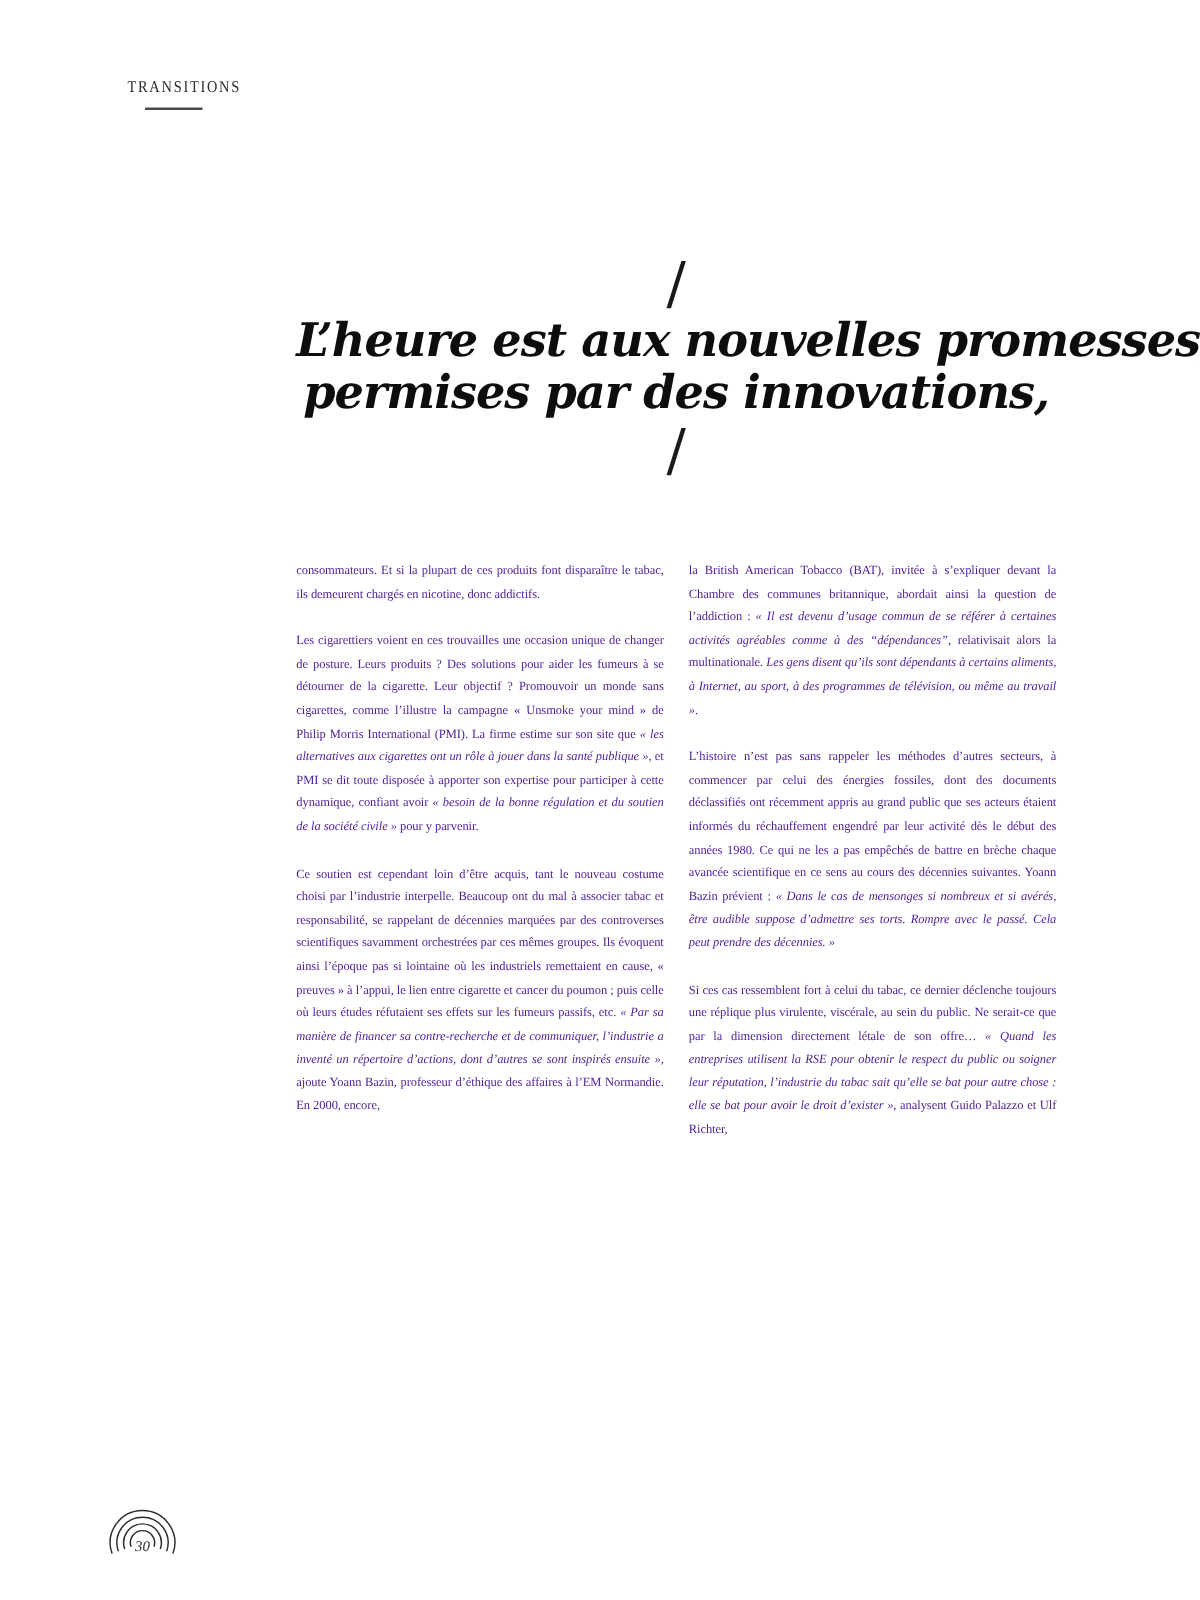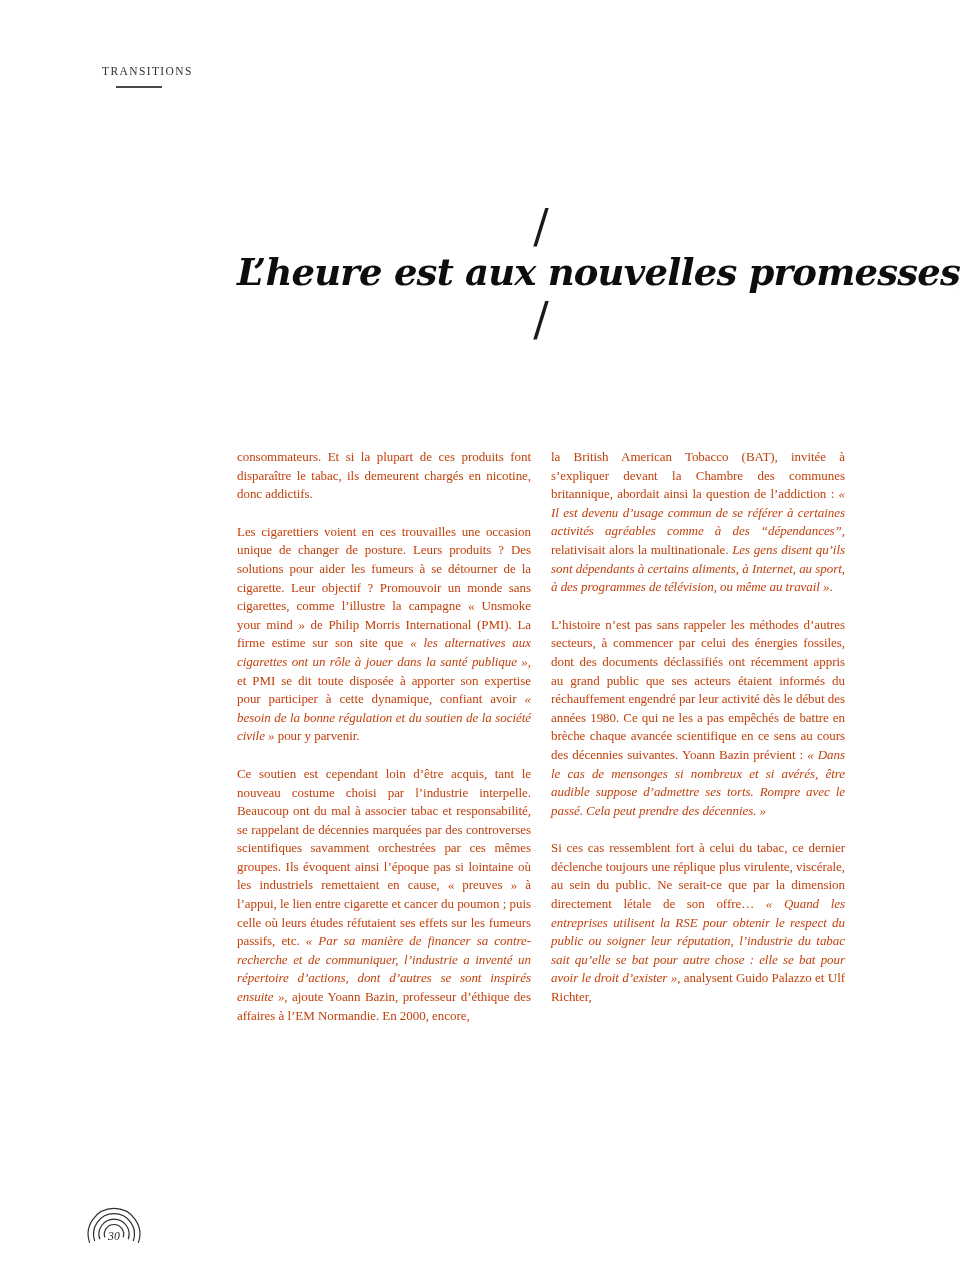--- a/index.html
+++ b/index.html
@@ -75,24 +75,24 @@
     position: absolute;
     left: 237px;
     top: 448px;
     width: 608px;
     display: flex;
     gap: 20px;
   }
   .col {
     width: 294px;
     font-family: "Liberation Serif", serif;
-    font-size: 13px;
+    font-size: 10px;
     line-height: 18.6px;
     text-align: justify;
-    color: #c2410c;
+    color: #4c1d95;
     letter-spacing: -0.05px;
   }
   .col p { margin: 0 0 19px 0; }
   .col em { }
 
   
   .folio {
     position: absolute;
     left: 86px;
     top: 1206px;
@@ -112,20 +112,21 @@
 
 <div class="page">
 
   <div class="kicker">TRANSITIONS</div>
   <div class="kicker-rule"></div>
 
   <div class="headline-wrap">
     <span class="slash slash-top">/</span>
     <h1 class="headline">
       <span class="hl-line">L’heure est aux nouvelles promesses,</span>
+      <span class="hl-line">permises par des innovations,</span>
     </h1>
     <span class="slash slash-bottom">/</span>
   </div>
 
   <div class="columns">
     <div class="col">
         <p><span>consommateurs. Et si la plupart de ces produits font disparaître le tabac, ils demeurent chargés en nicotine, donc addictifs.</span></p>
         <p><span>Les cigarettiers voient en ces trouvailles une occasion unique de changer de posture. Leurs produits ? Des solutions pour aider les fumeurs à se détourner de la cigarette. Leur objectif ? Promouvoir un monde sans cigarettes, comme l’illustre la campagne « Unsmoke your mind » de Philip Morris International (PMI). La firme estime sur son site que </span><em>« les alternatives aux cigarettes ont un rôle à jouer dans la santé publique »</em><span>, et PMI se dit toute disposée à apporter son expertise pour participer à cette dynamique, confiant avoir </span><em>« besoin de la bonne régulation et du soutien de la société civile »</em><span> pour y parvenir.</span></p>
         <p><span>Ce soutien est cependant loin d’être acquis, tant le nouveau costume choisi par l’industrie interpelle. Beaucoup ont du mal à associer tabac et responsabilité, se rappelant de décennies marquées par des controverses scientifiques savamment orchestrées par ces mêmes groupes. Ils évoquent ainsi l’époque pas si lointaine où les industriels remettaient en cause, « preuves » à l’appui, le lien entre cigarette et cancer du poumon ; puis celle où leurs études réfutaient ses effets sur les fumeurs passifs, etc. </span><em>« Par sa manière de financer sa contre-recherche et de communiquer, l’industrie a inventé un répertoire d’actions, dont d’autres se sont inspirés ensuite »</em><span>, ajoute Yoann Bazin, professeur d’éthique des affaires à l’EM Normandie. En 2000, encore,</span></p>
       </div>

